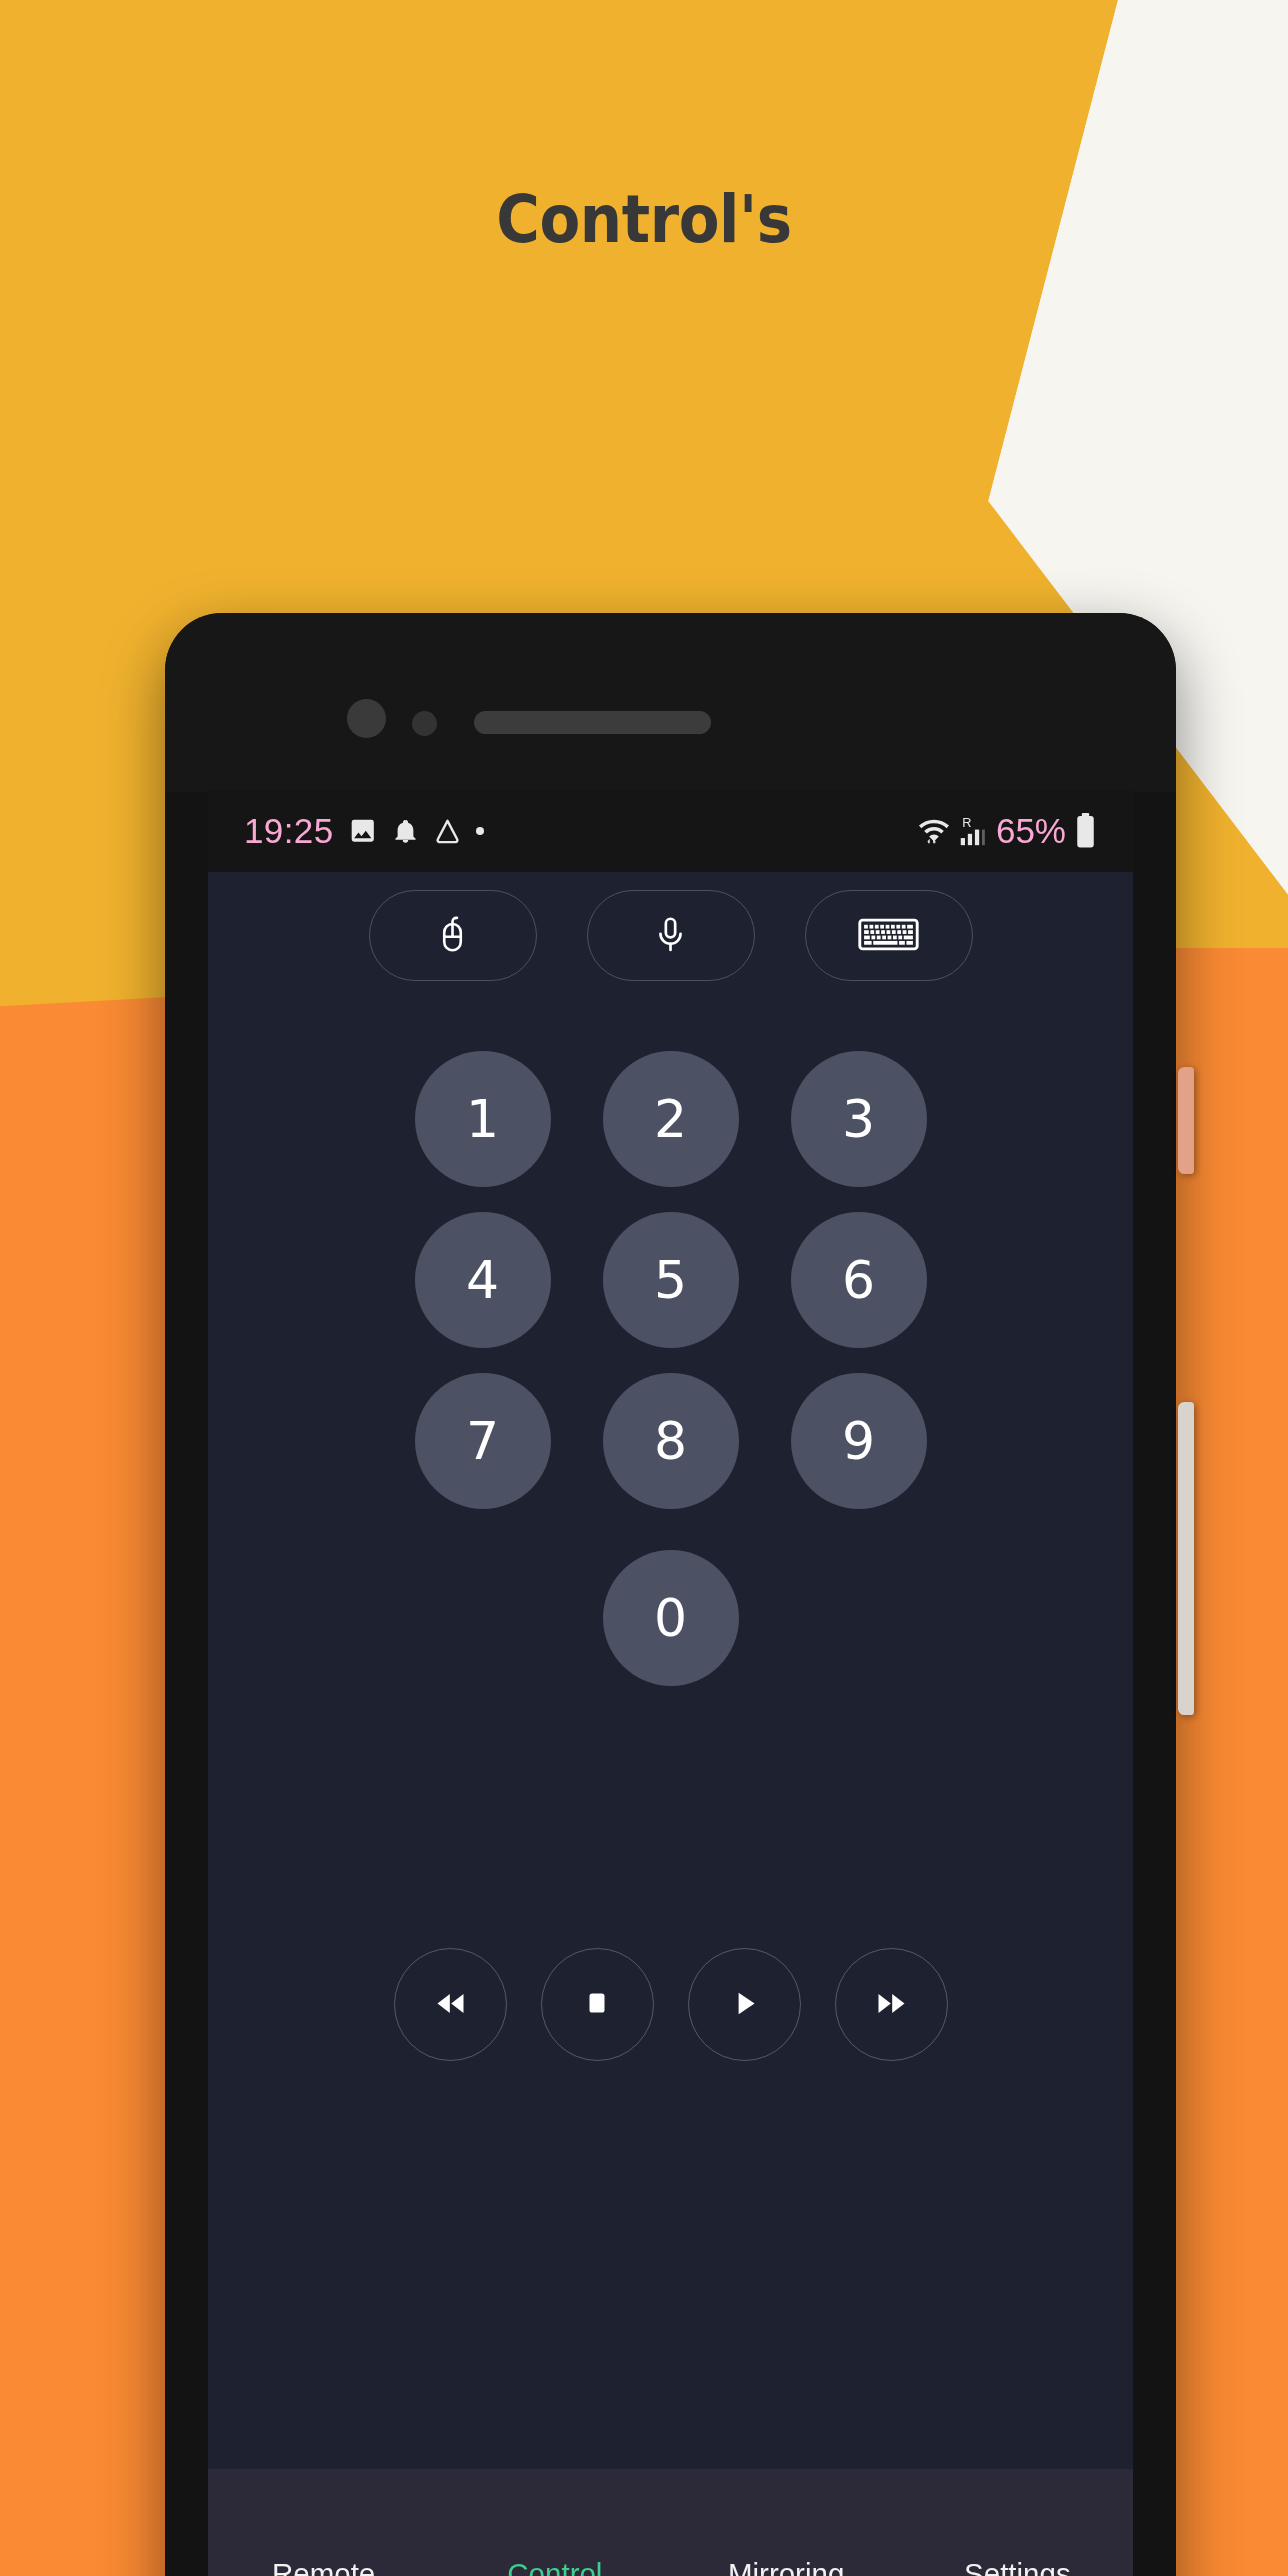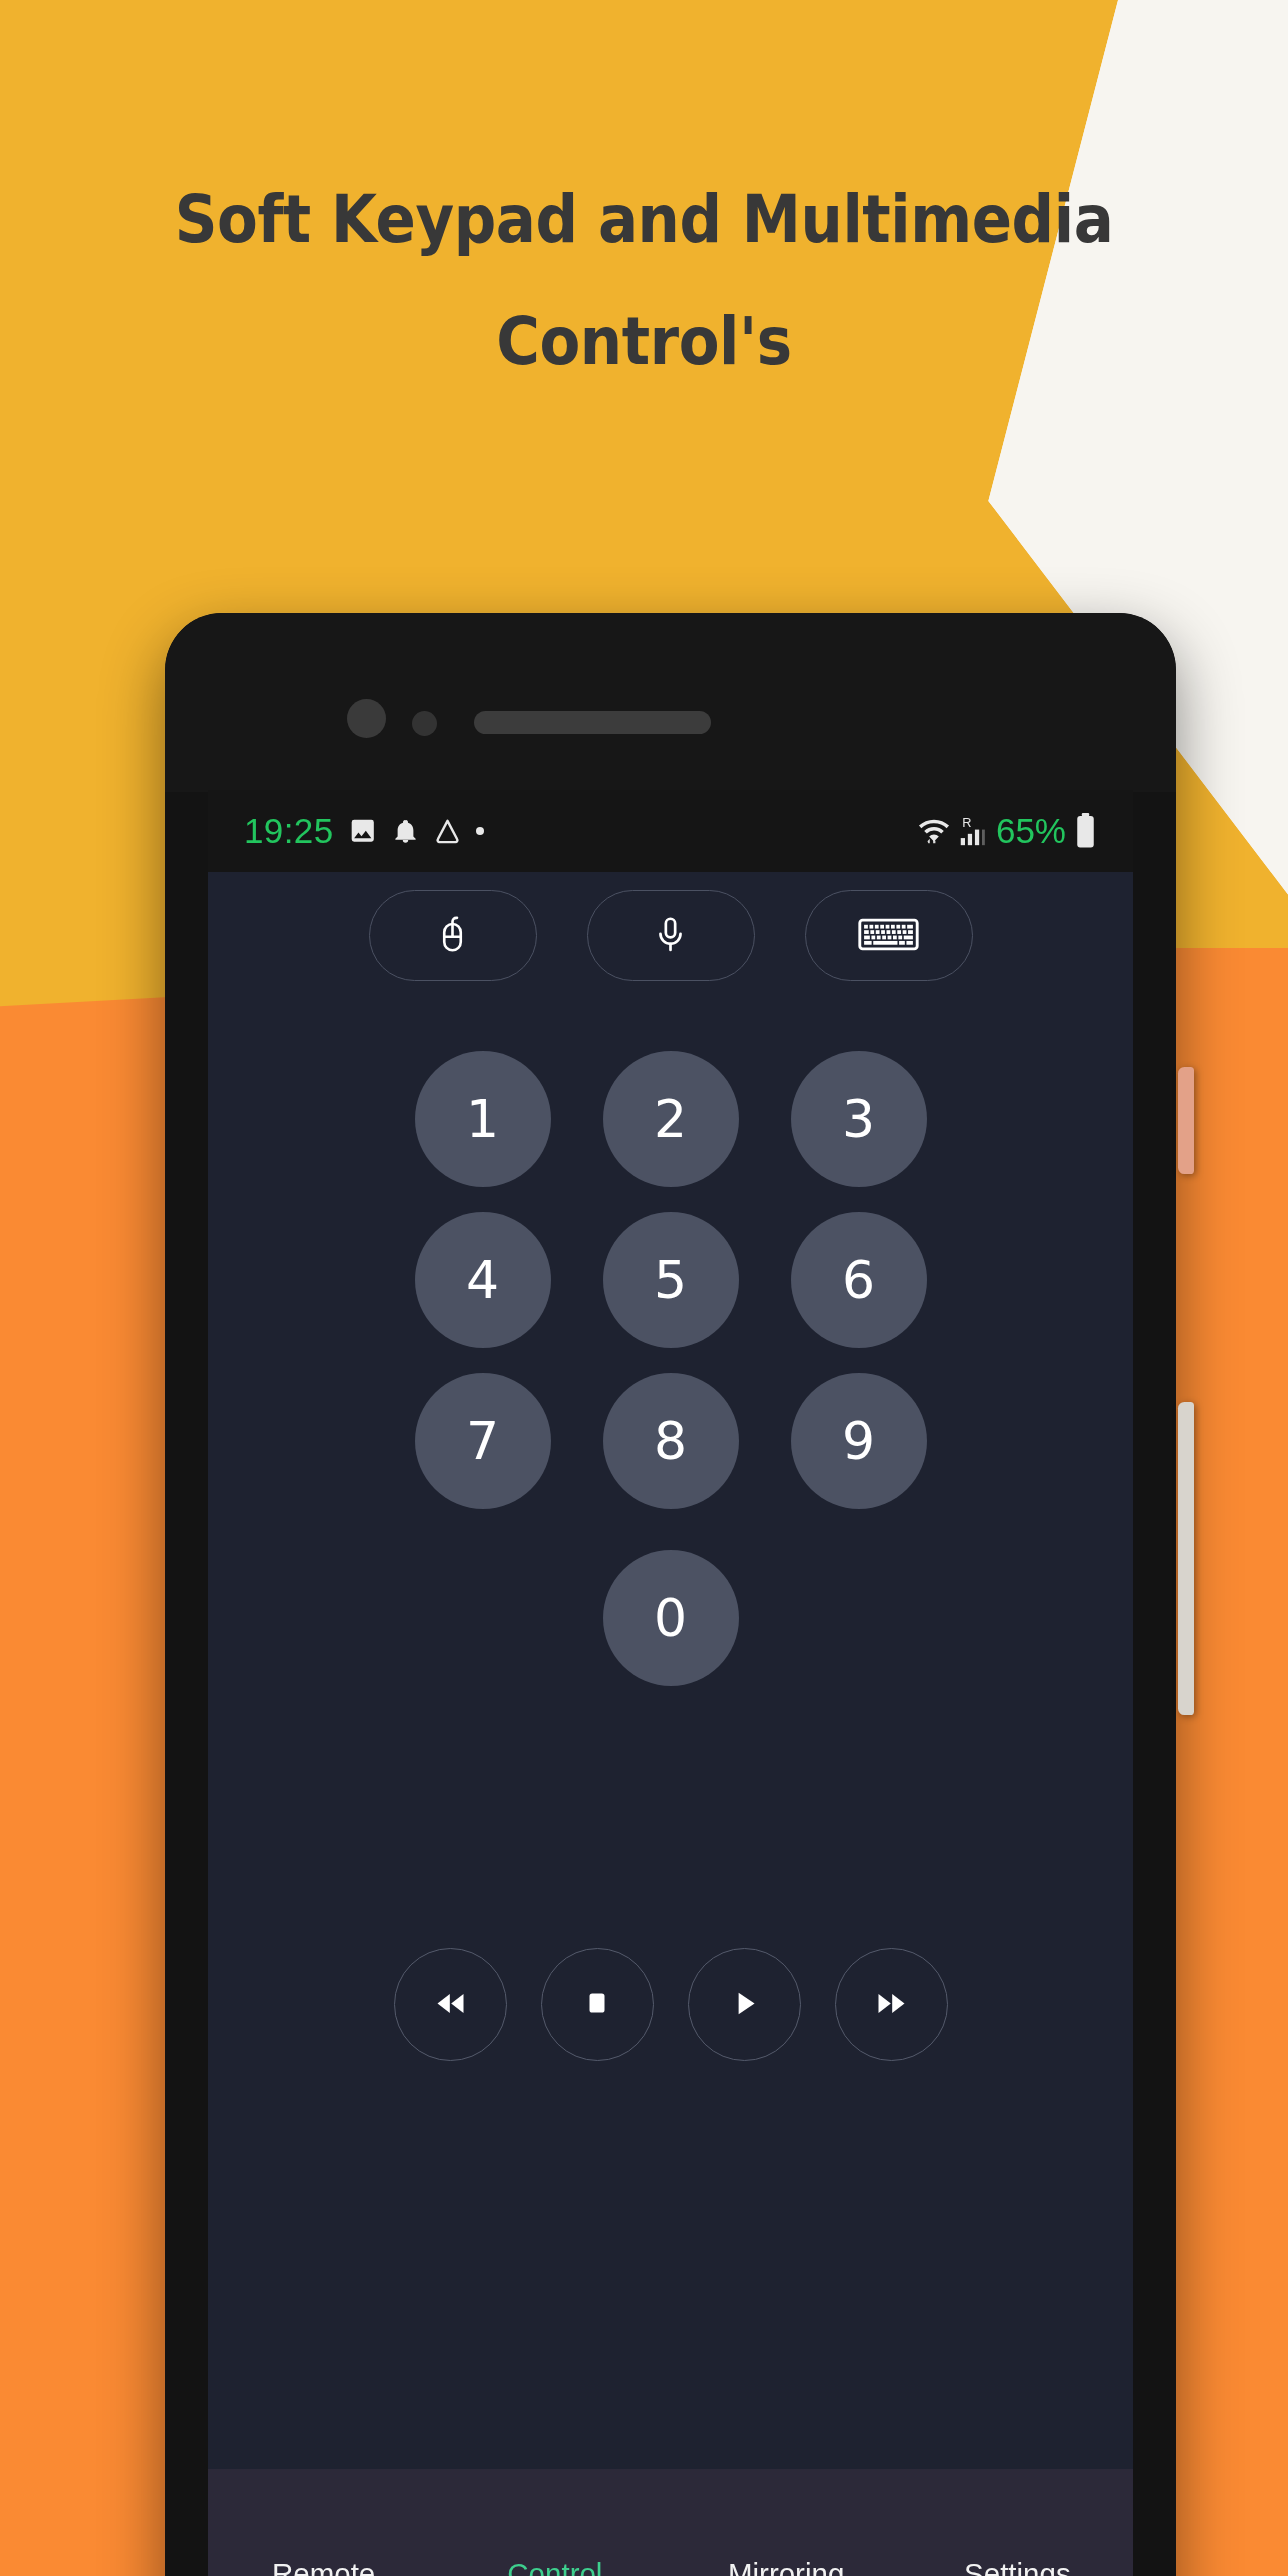--- a/index.html
+++ b/index.html
@@ -68,21 +68,21 @@
     background:#1E2230;
     overflow:hidden;
   }
 
   
   .statusbar {
     position:absolute; top:0; left:0; width:925px; height:82px;
     background:#151515;
     display:flex; align-items:center;
     padding:0 36px;
-    color:#22c55e;
+    color:#f9a8d4;
   }
   .sb-left { display:flex; align-items:center; gap:14.3px; }
   .sb-time { font-size:35px; font-weight:400; letter-spacing:0.4px; }
   .sb-right { margin-left:auto; display:flex; align-items:center; gap:8px; }
   .sb-pct { font-size:35px; font-weight:400; }
   .ico { display:inline-flex; align-items:center; justify-content:center; }
   .dot-ico { width:8px; height:8px; border-radius:50%; background:#E8E8E8; display:inline-block; }
 
   
   .pill-row {
@@ -166,21 +166,20 @@
   <path d="M0,1040 L1440,1000 L1440,2880 L0,2880 Z" fill="#FA8A33"></path>
 
   <path d="M0,0 L1250,0 L1105,560 L1440,1000 L1440,1060 L1180,1060 L0,1125 Z" fill="#F0B22E"></path>
 
   <path d="M1250,0 L1440,0 L1440,1000 L1105,560 Z" fill="#F7F5F0"></path>
 
   <path d="M0,1125 L1180,1060 L1180,1100 L0,1170 Z" fill="#F0B22E" opacity="0"></path>
 </svg>
 
 <div class="headline">
-  <span>Soft Keypad and Multimedia</span>
   <span class="ln2">Control's</span>
 </div>
 
 <div class="side-btn side-power"></div>
 <div class="side-btn side-vol"></div>
 
 <div class="phone">
 
   <div class="bezel-top">
     <div class="cam-main"></div>

